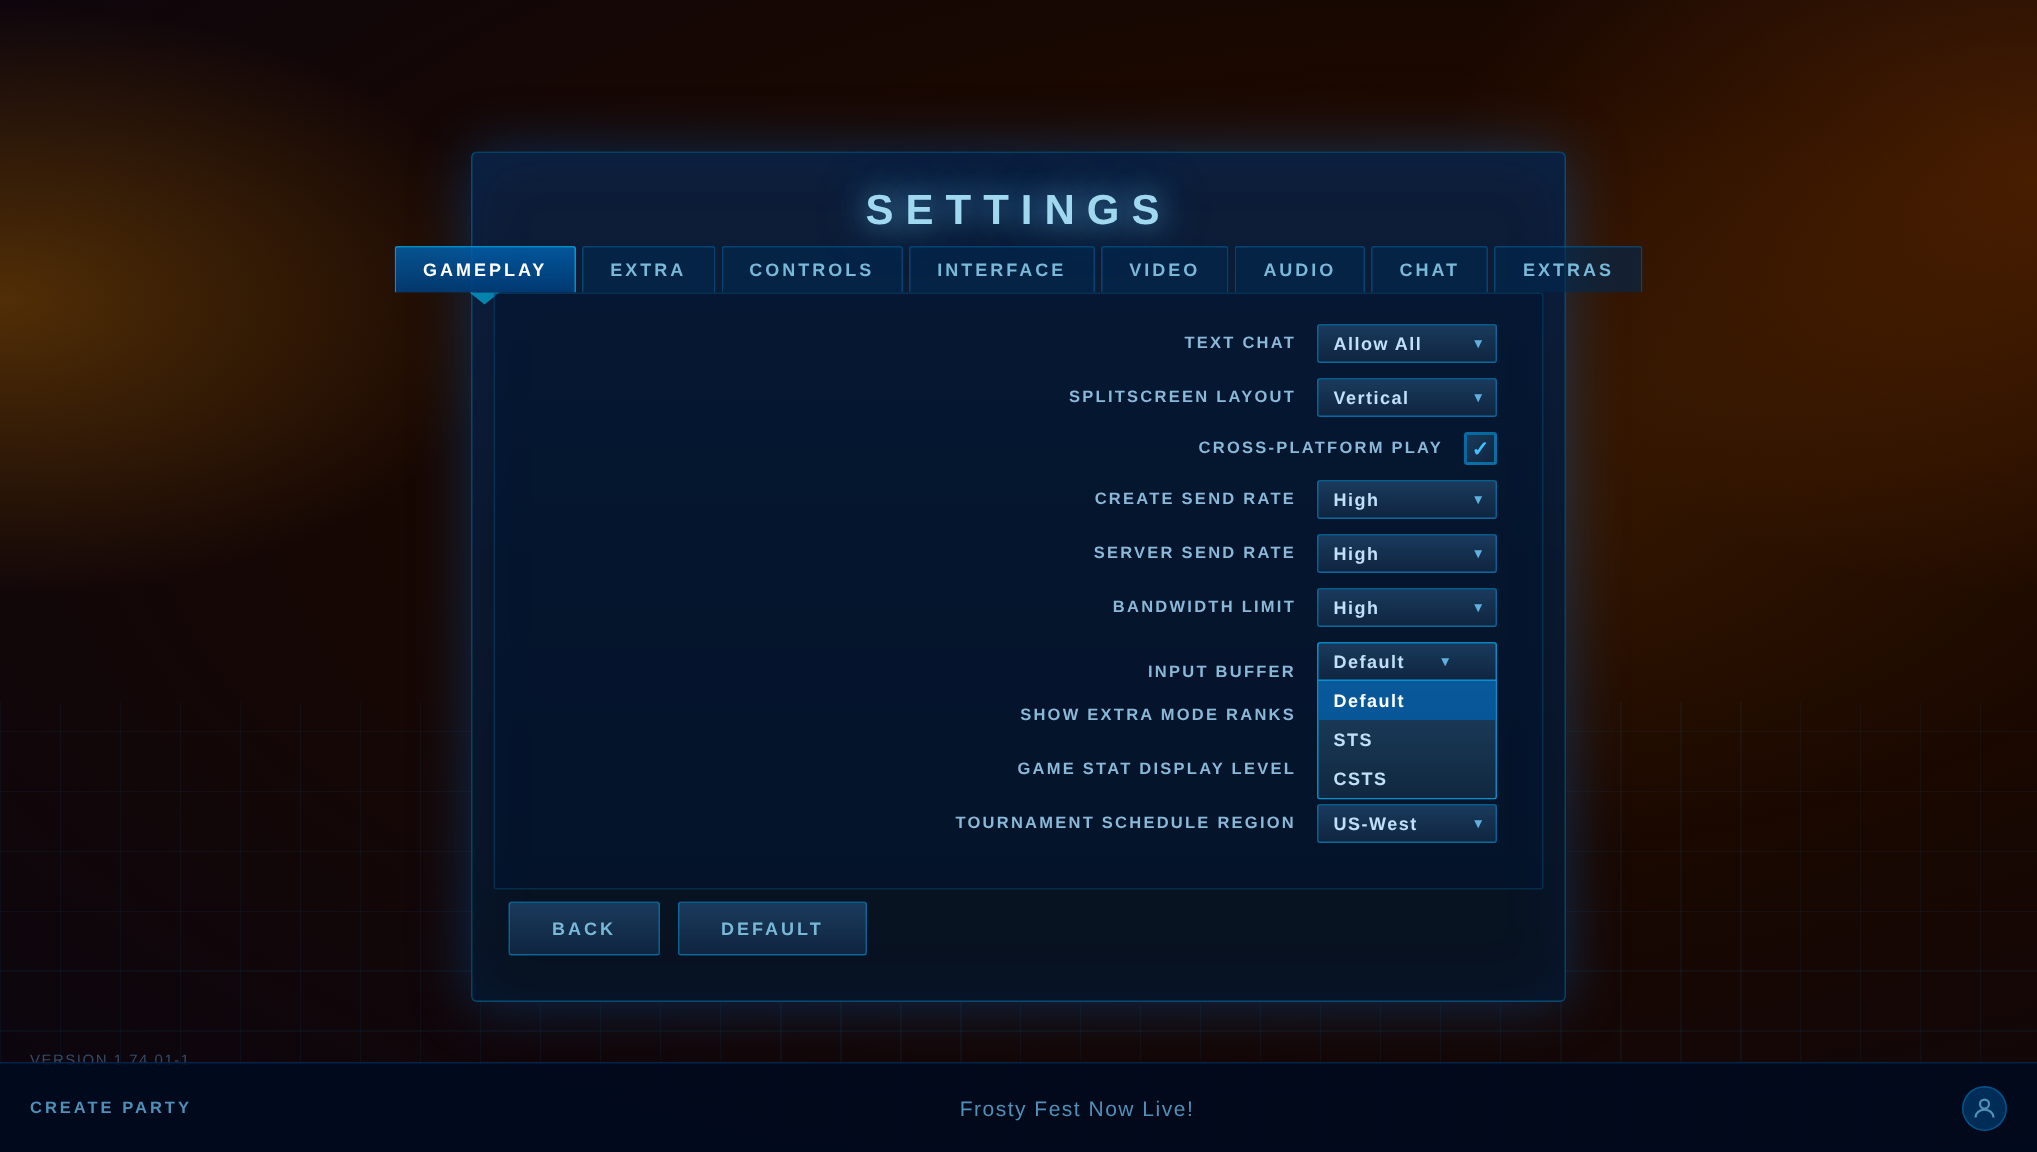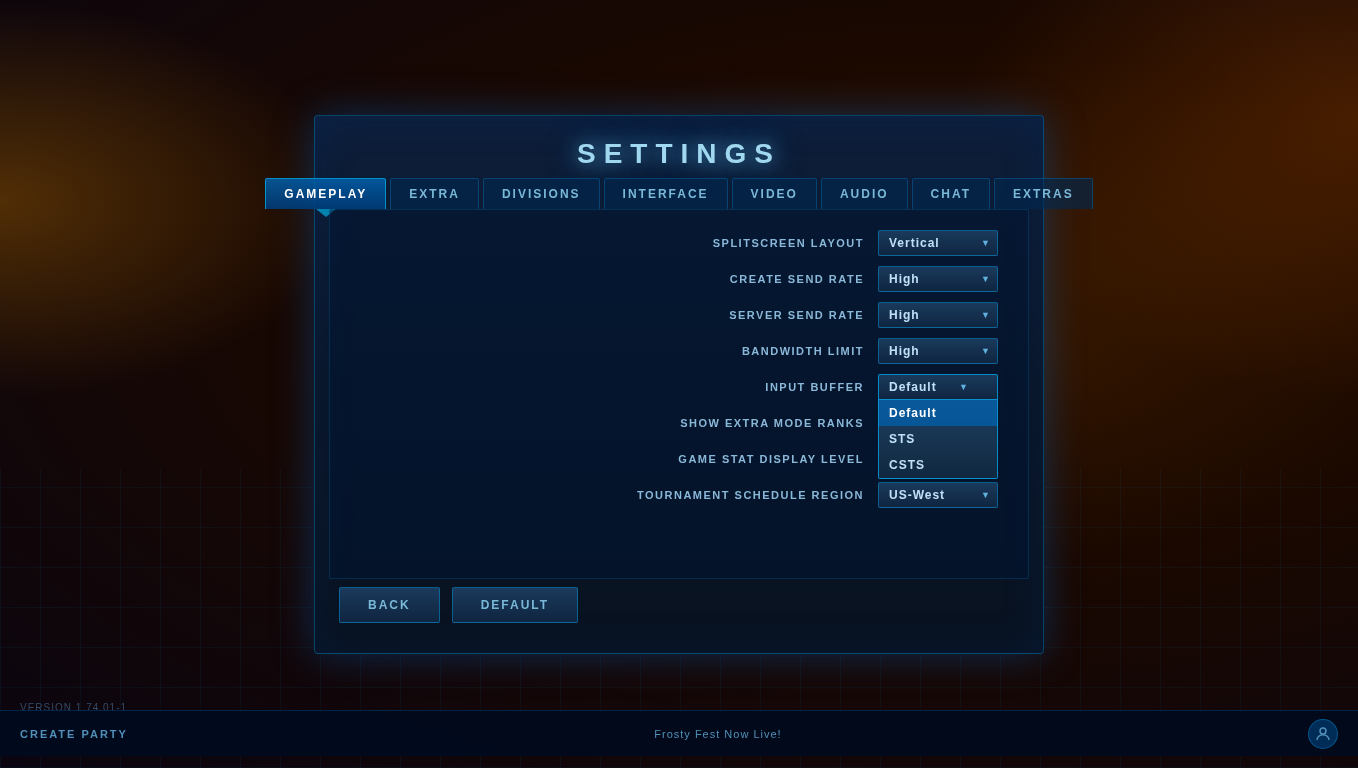--- a/index.html
+++ b/index.html
@@ -270,41 +270,41 @@
       cursor: pointer;
       border-radius: 2px;
       border: 1px solid rgba(0,150,220,0.5);
       background: linear-gradient(180deg, #1a3a5c 0%, #0f2540 100%);
       color: #7ab8d8;
       transition: all 0.2s;
     }
 
     .bottom-bar {
       position: absolute;
-      bottom: 12px; left: 0; right: 0;
-      height: 46px;
+      bottom: 0; left: 0; right: 0;
+      height: 60px;
       background: rgba(0,10,30,0.9);
       border-top: 1px solid rgba(0,100,180,0.3);
       display: flex;
       align-items: center;
       justify-content: space-between;
       padding: 0 20px;
       z-index: 3;
     }
 
     .create-party-btn {
       font-size: 11px;
       font-weight: bold;
       letter-spacing: 2px;
       color: #5090b8;
       cursor: pointer;
     }
 
     .news-ticker {
-      font-size: 11px;
+      font-size: 14px;
       color: #5090b8;
       letter-spacing: 1px;
       text-align: right;
     }
 
     .user-icon {
       width: 30px;
       height: 30px;
       background: rgba(0,80,150,0.5);
       border: 1px solid rgba(0,150,220,0.4);
@@ -337,52 +337,68 @@
     <div class="modal-title">SETTINGS</div>
 
     <div class="tabs">
       <div class="tab active">
         <span>GAMEPLAY</span>
       </div>
       <div class="tab">
         <span>EXTRA</span>
       </div>
       <div class="tab">
-        <span>DIVISIONS</span>
+        <span>CONTROLS</span>
       </div>
       <div class="tab">
         <span>INTERFACE</span>
       </div>
       <div class="tab">
         <span>VIDEO</span>
       </div>
       <div class="tab">
         <span>AUDIO</span>
       </div>
       <div class="tab">
         <span>CHAT</span>
       </div>
       <div class="tab">
         <span>EXTRAS</span>
       </div>
     </div>
 
     <div class="tab-content">
 
+      <div class="setting-row">
+        <span class="setting-label">TEXT CHAT</span>
+        <div class="dropdown-wrapper">
+          <select class="dropdown">
+            <option>Allow All</option>
+            <option>Team Only</option>
+            <option>Disabled</option>
+          </select>
+        </div>
+      </div>
 
       <div class="setting-row">
         <span class="setting-label">SPLITSCREEN LAYOUT</span>
         <div class="dropdown-wrapper">
           <select class="dropdown">
             <option>Vertical</option>
             <option>Horizontal</option>
           </select>
         </div>
       </div>
 
+      <div class="setting-row">
+        <span class="setting-label">CROSS-PLATFORM PLAY</span>
+        <div class="checkbox-wrapper">
+          <span class="checkmark">✓</span>
+        </div>
+      </div>
 
       <div class="setting-row">
         <span class="setting-label">CREATE SEND RATE</span>
         <div class="dropdown-wrapper">
           <select class="dropdown">
             <option>High</option>
             <option>Medium</option>
             <option>Low</option>
           </select>
         </div>
@@ -403,21 +419,21 @@
         <span class="setting-label">BANDWIDTH LIMIT</span>
         <div class="dropdown-wrapper">
           <select class="dropdown">
             <option>High</option>
             <option>Medium</option>
             <option>Low</option>
           </select>
         </div>
       </div>
 
-      <div class="setting-row" style="position:relative;">
+      <div class="setting-row" style="position:relative;align-items:flex-end;">
         <span class="setting-label">INPUT BUFFER</span>
         <div class="dropdown-open-container">
           <div class="dropdown-open-btn">
             <span>Default</span>
             <span class="arrow">▼</span>
           </div>
           <div class="dropdown-list">
             <div class="dropdown-item selected highlighted">Default</div>
             <div class="dropdown-item">STS</div>
             <div class="dropdown-item">CSTS</div>

